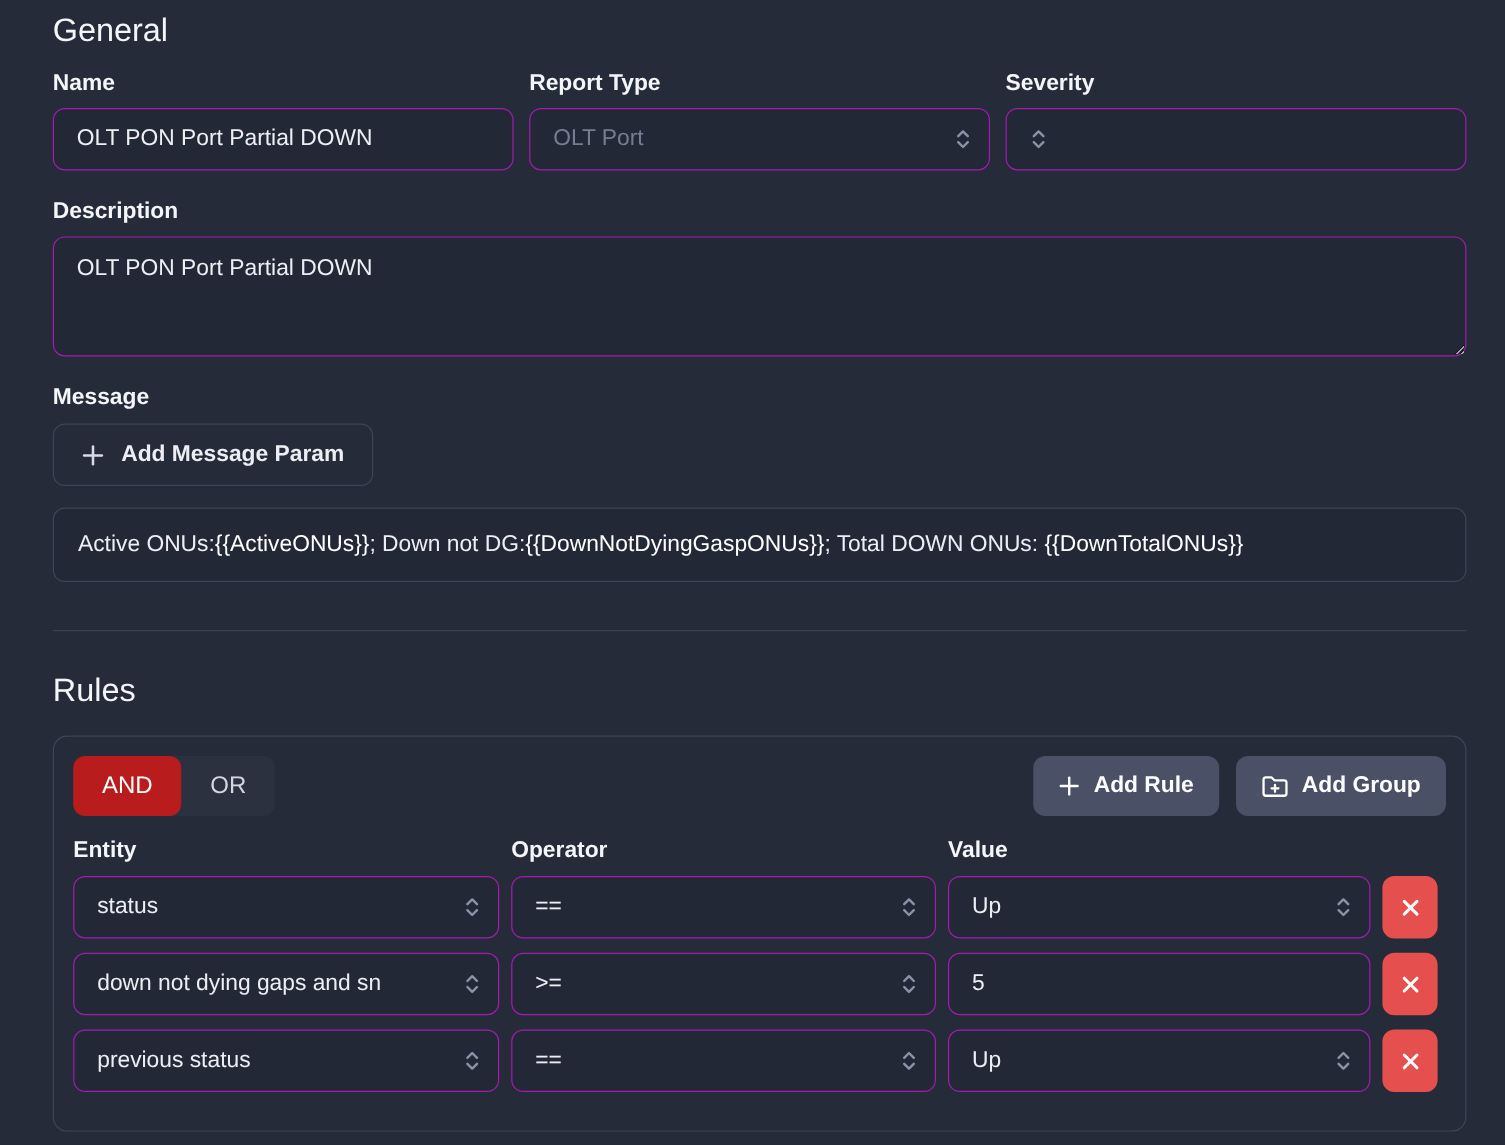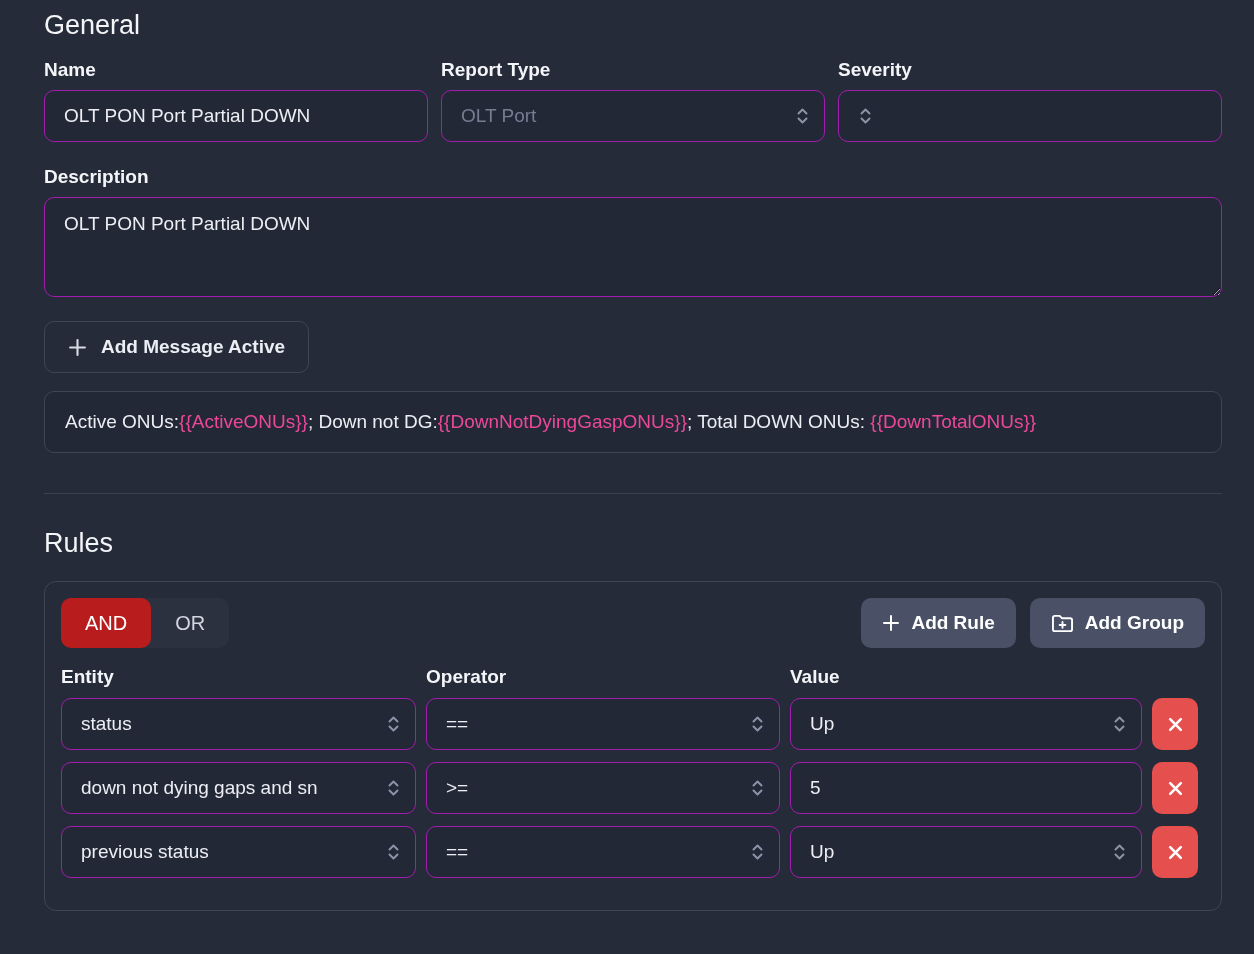--- a/index.html
+++ b/index.html
@@ -48,21 +48,21 @@
   }
 
   .message-box {
     border:1px solid #3e4557; border-radius:10px;
     background:#232836;
     padding:14px 20px;
     font-size:19px; line-height:32px;
     margin-top:18px;
     cursor:text;
   }
-  .param { color:#ec4899; }
+  .param { color:#ffffff; }
 
   .divider { height:1px; background:#3a4150; border:none; margin-top:40px; }
 
   #rules-title { margin-top:34px; }
 
   .rules-panel {
     margin-top:22px;
     border:1px solid #3e4557; border-radius:12px;
     padding:16px;
     height:330px;
@@ -141,28 +141,29 @@
       </div>
     </div>
   </div>
 
   <div class="field mt24">
     <label class="field-label">Description</label>
     <textarea class="control" style="">OLT PON Port Partial DOWN</textarea>
   </div>
 
   <div class="field mt24">
+    <label class="field-label" style="margin-bottom:10px;">Message</label>
     <button class="btn-outline">
       <span style="display:flex;align-items:center;">
         <svg width="19" height="19" viewBox="0 0 18 18" fill="none" stroke="#d7dbe4" stroke-width="2" stroke-linecap="round">
             <line x1="9" y1="2" x2="9" y2="16"></line>
             <line x1="2" y1="9" x2="16" y2="9"></line>
           </svg>
       </span>
-      <span>Add Message Active</span>
+      <span>Add Message Param</span>
     </button>
 
     <div class="message-box">
       <span>Active ONUs:</span><span class="param">{{ActiveONUs}}</span><span>; Down not DG:</span><span class="param">{{DownNotDyingGaspONUs}}</span><span>; Total DOWN ONUs: </span><span class="param">{{DownTotalONUs}}</span>
     </div>
   </div>
 
   <hr class="divider">
 
   <div class="section-title" id="rules-title">Rules</div>

